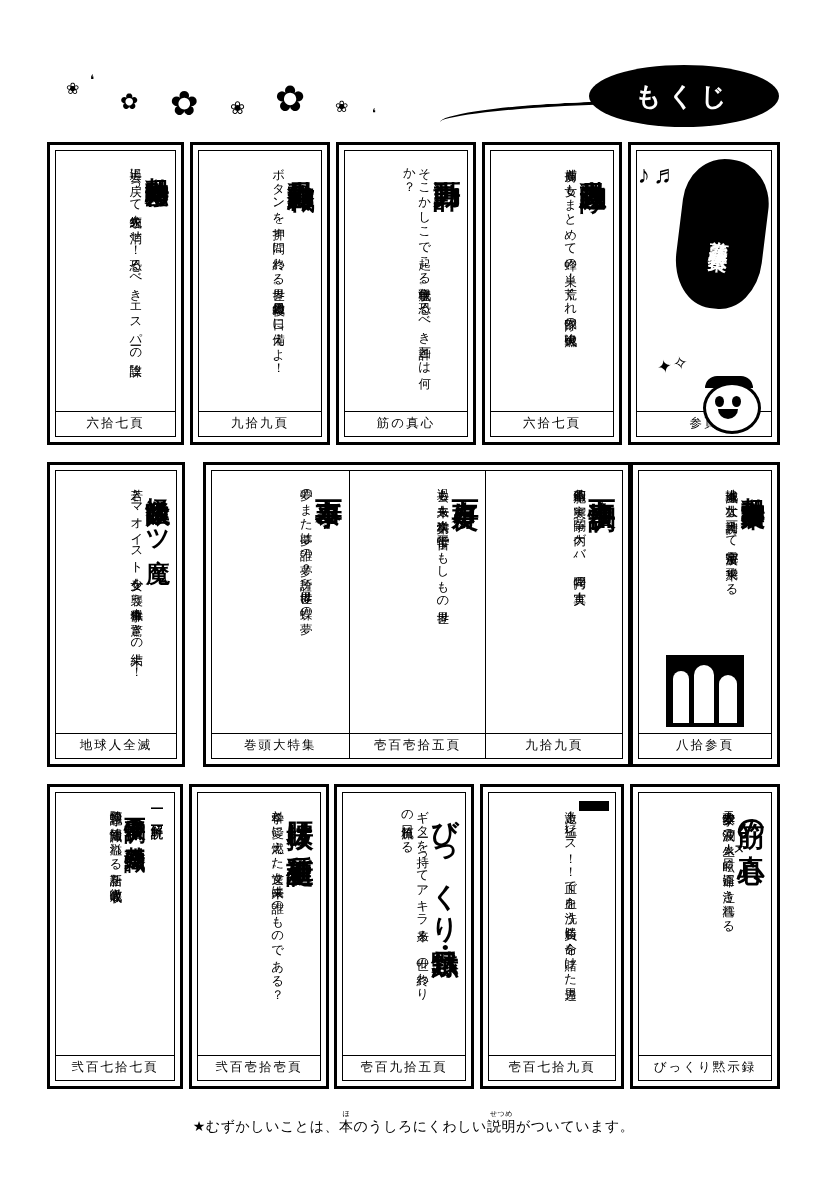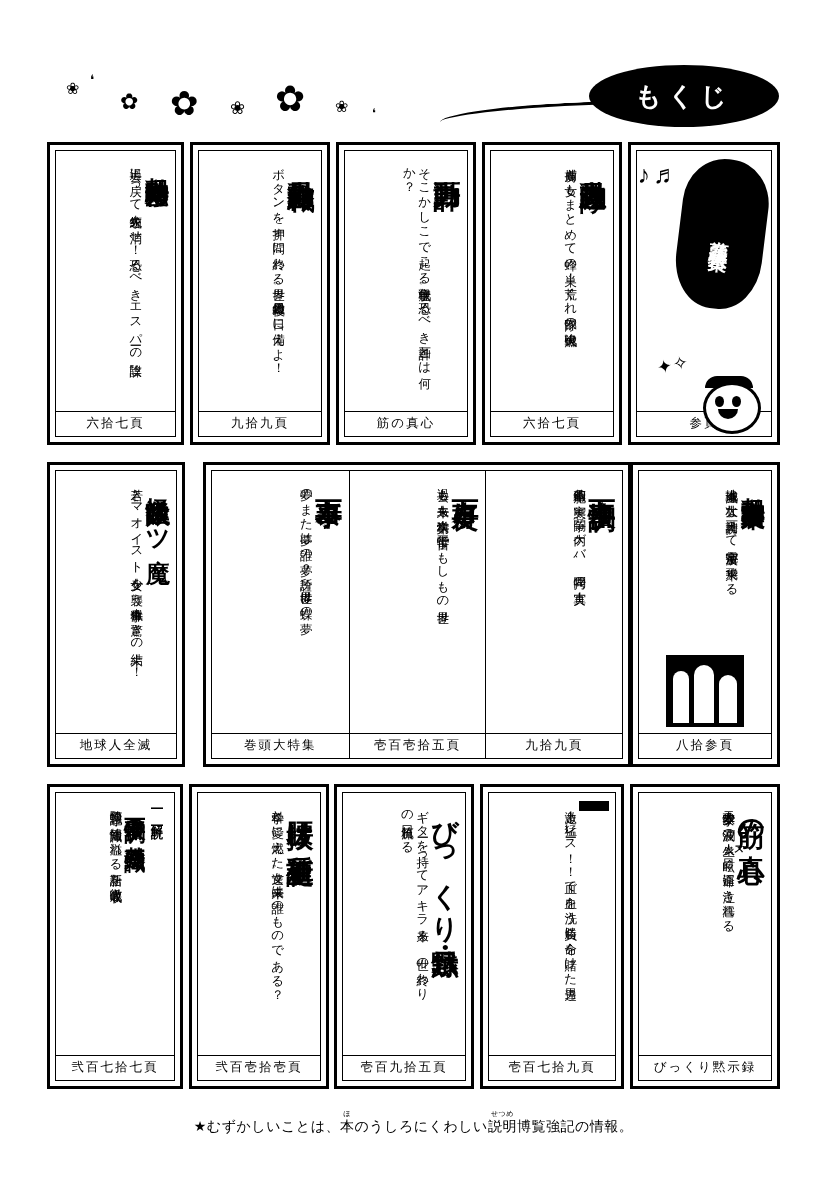--- a/index.html
+++ b/index.html
@@ -489,16 +489,16 @@
             <span>万事快調の基礎知識</span>
           </div>
           <div class="vtext desc" style="height:205px;">博覧強記の情報・知識、溢れる新語を徹底吸収！</div>
         </div>
         <div class="pagenum">弐百七拾七頁</div>
       </div>
     </div>
   </div>
 
   <div class="footnote">
-    <span>★</span><span>むずかしいことは、</span><span class="ruby"><i>ほん</i><span>本</span></span><span>のうしろにくわしい</span><span class="ruby"><i>せつめい</i><span>説明</span></span><span>博覧強記の情報。</span>
+    <span>★</span><span>むずかしいことは、</span><span class="ruby"><i>ほん</i><span>本</span></span><span>のうしろにくわしい</span><span class="ruby"><i>せつめい</i><span>説明</span></span><span>がついています。</span>
   </div>
 
 </div>
 
 </body></html>

